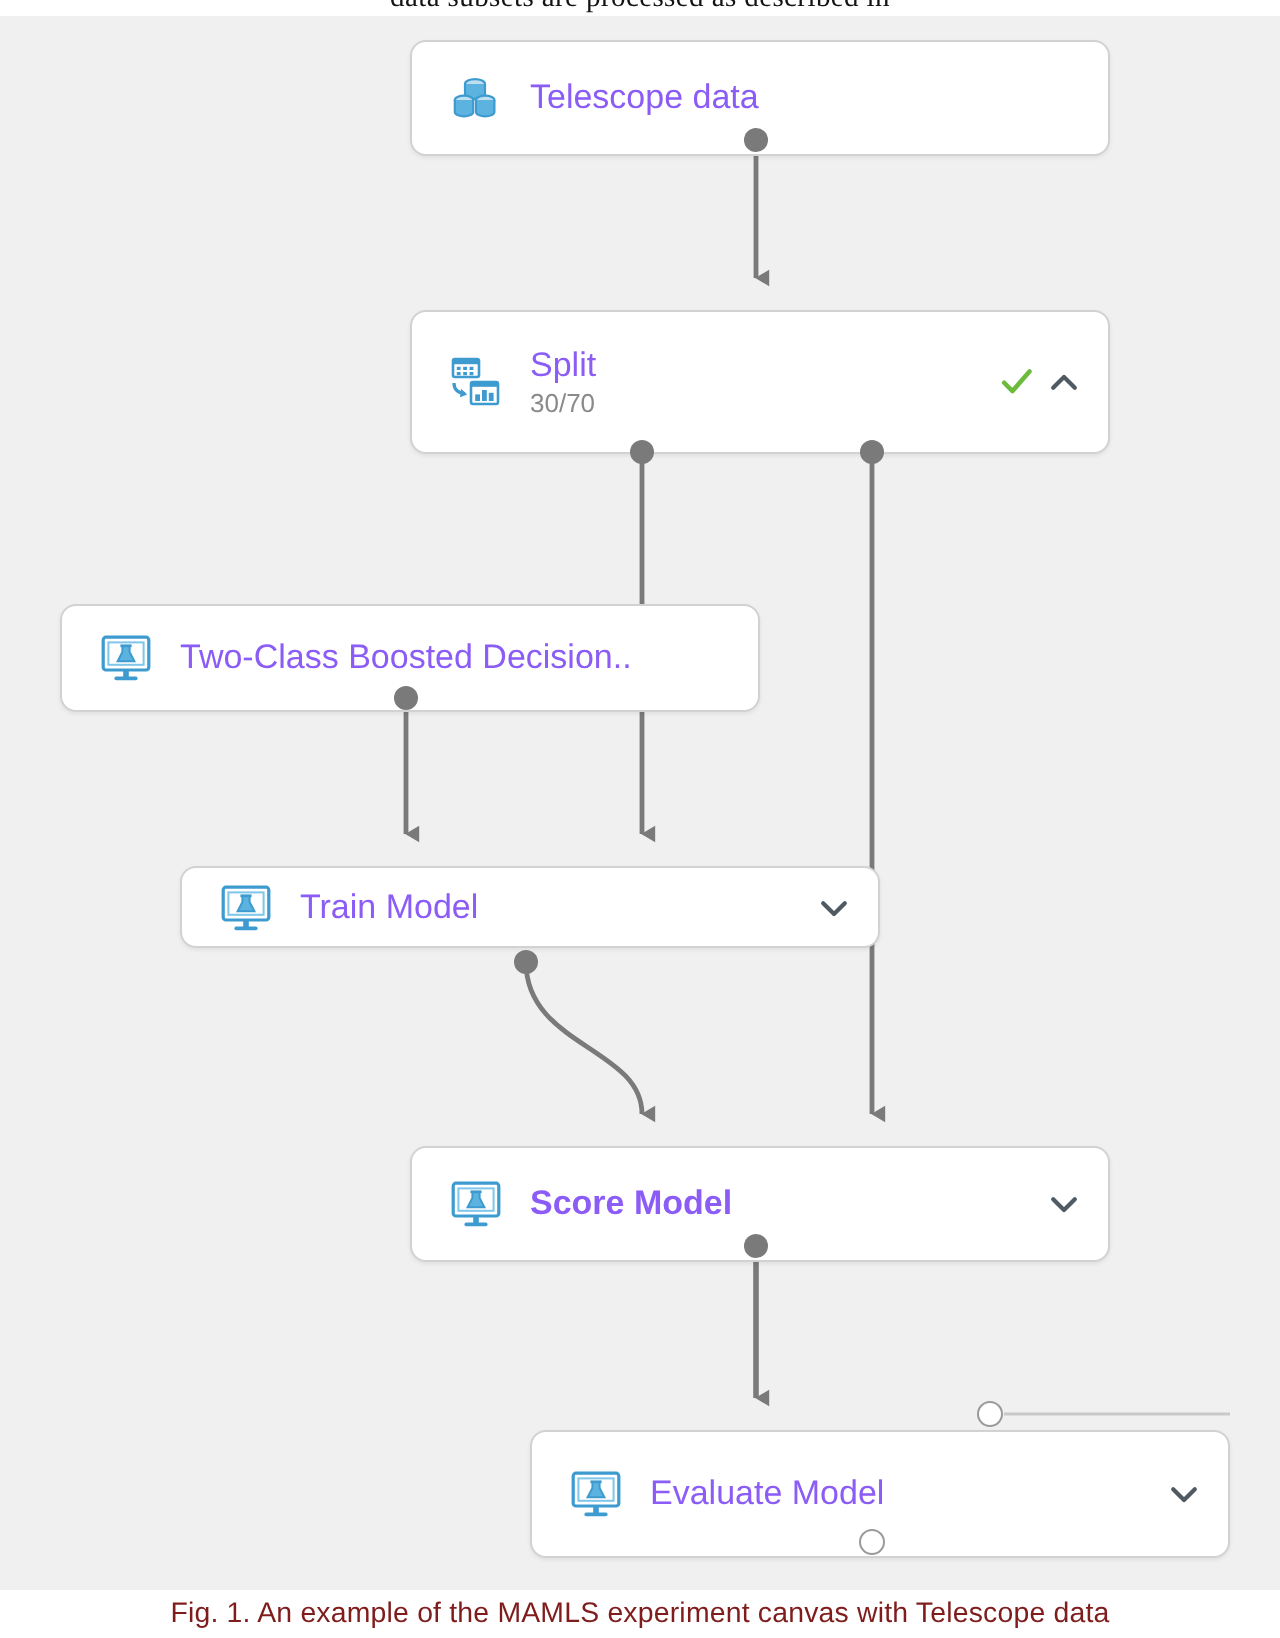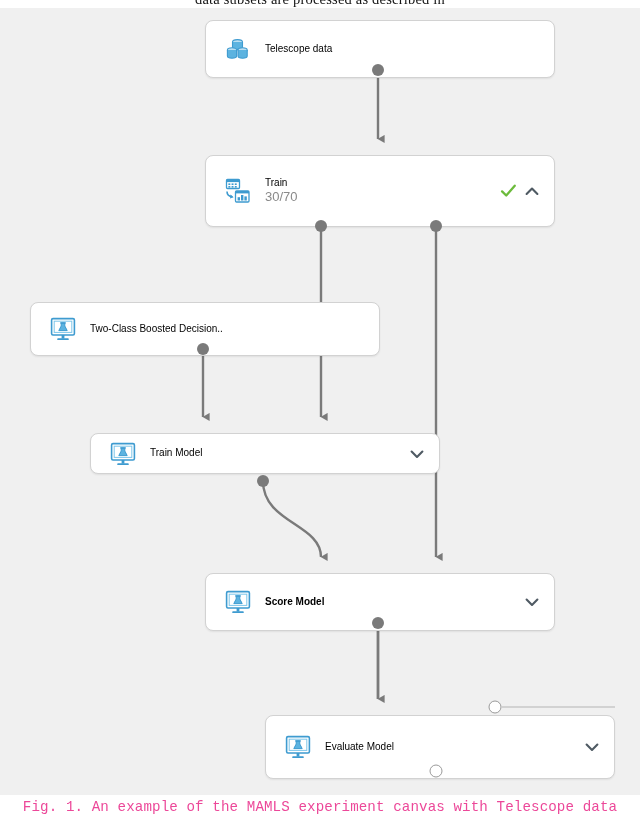--- a/index.html
+++ b/index.html
@@ -69,22 +69,22 @@
   }
   .node-text {
     margin-left: 12px;
     display: flex;
     flex-direction: column;
     justify-content: center;
     min-width: 0;
   }
   .node-title {
     font-family: "Liberation Sans", "DejaVu Sans", sans-serif;
-    font-size: 10px;
-    color: #000000;
+    font-size: 17px;
+    color: #8b5cf6;
     line-height: 1.25;
     white-space: nowrap;
   }
   .node-sub {
     font-family: Liberation Sans, sans-serif;
     font-size: 13px;
     color: #8a8a8a;
     line-height: 1.25;
     white-space: nowrap;
   }
@@ -126,23 +126,23 @@
     height: 13px;
   }
   
   .caption {
     position: absolute;
     left: 0;
     top: 799px;
     width: 640px;
     height: 20px;
     overflow: hidden;
-    font-family: Liberation Mono, monospace;
+    font-family: Liberation Sans, sans-serif;
     font-size: 14.2px;
-    color: #ec4899;
+    color: #7f1d1d;
     white-space: nowrap;
     text-align: center;
     letter-spacing: 0.1px;
   }
 </style>
 </head>
 <body>
 
 <div id="page">
 
@@ -205,21 +205,21 @@
           <path d="M3,14.5 C3,18 5,19.5 8.5,19.8" stroke="#3e9bd0" stroke-width="1.6" fill="none"></path>
           <path d="M6.5,17.4 L9.6,20.2 L6,21.6 Z" fill="#3e9bd0"></path>
           <rect x="11.5" y="14" width="13.5" height="11" rx="1" fill="#ffffff" stroke="#3e9bd0" stroke-width="1.3"></rect>
           <rect x="11.5" y="14" width="13.5" height="2.4" fill="#3e9bd0"></rect>
           <rect x="13.6" y="20.2" width="2.4" height="3.3" fill="#3e9bd0"></rect>
           <rect x="17" y="18" width="2.4" height="5.5" fill="#3e9bd0"></rect>
           <rect x="20.4" y="19.4" width="2.4" height="4.1" fill="#3e9bd0"></rect>
         </svg>
       </div>
       <div class="node-text">
-        <div class="node-title">Train</div>
+        <div class="node-title">Split</div>
         <div class="node-sub">30/70</div>
       </div>
       <div class="node-actions">
         <svg class="check" viewBox="0 0 18 18">
           <path d="M2.2,9.4 L6.6,13.8 L15.6,3.4" stroke="#6cbb3c" stroke-width="2.4" fill="none" stroke-linecap="round" stroke-linejoin="round"></path>
         </svg>
         <svg class="chev" viewBox="0 0 16 16">
           <path d="M2.6,10.4 L8,5 L13.4,10.4" stroke="#4f5a63" stroke-width="2.1" fill="none" stroke-linecap="round" stroke-linejoin="round"></path>
         </svg>
       </div>

